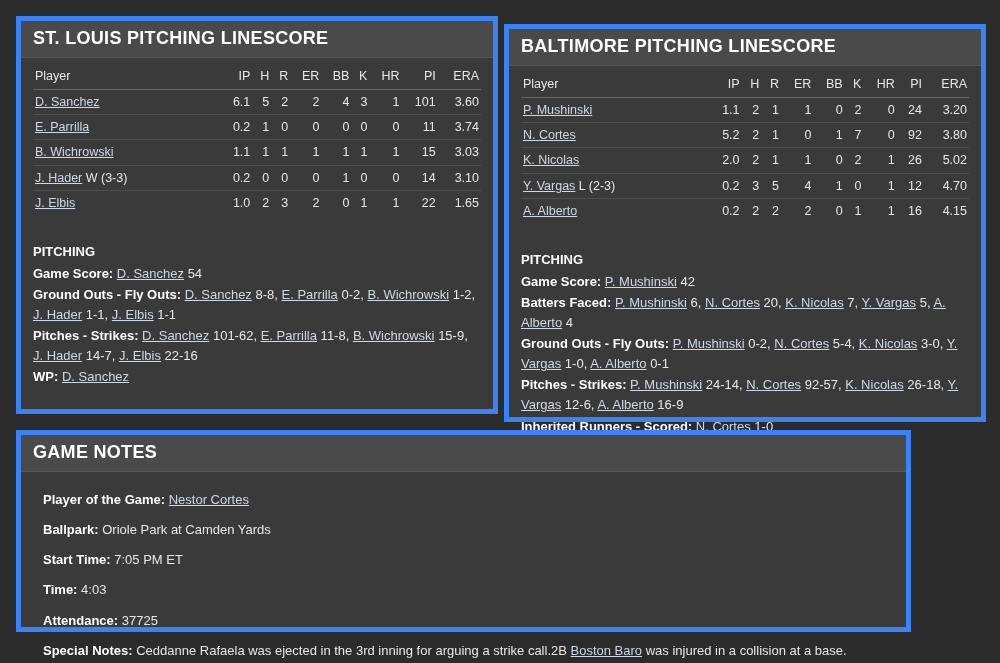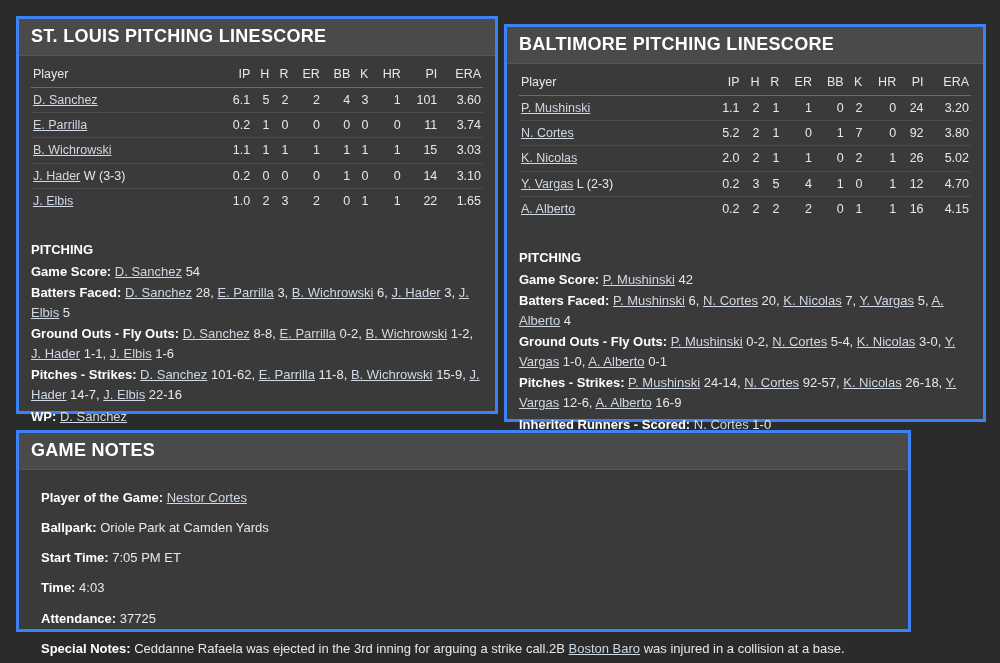--- a/index.html
+++ b/index.html
@@ -11,21 +11,21 @@
   #page {
     position: relative;
     width: 1000px;
     height: 663px;
     background: #2b2b2b;
     overflow: hidden;
   }
   .panel {
     position: absolute;
     background: #3a3a3a;
-    border: 3px solid #3b82f6;
+    border: 5px solid #3b82f6;
     box-sizing: border-box;
   }
   .panel-header {
     background: #4a4a4a;
     color: #ffffff;
     font-size: 18px;
     font-weight: bold;
     letter-spacing: 0.3px;
     padding: 7px 12px 8px 12px;
     border-bottom: 1px solid #555;
@@ -177,22 +177,21 @@
               <td>1</td>
               <td>1</td>
               <td>22</td>
               <td>1.65</td>
             </tr>
           </tbody>
       </table>
       <div class="section-title">PITCHING</div>
       <div>
           <div class="stat-line"><span class="stat-label">Game Score: </span><span class="lnk">D. Sanchez</span><span> 54</span></div>
-          <div class="stat-line"><span class="stat-label">Batters Faced: </span><span class="lnk">D. Sanchez</span><span> 28, </span><span class="lnk">E. Parrilla</span><span> 3, </span><span class="lnk">B. Wichrowski</span><span> 6, </span><span class="lnk">J. Hader</span><span> 3, </span><span class="lnk">J. Elbis</span><span> 5</span></div>
-          <div class="stat-line"><span class="stat-label">Ground Outs - Fly Outs: </span><span class="lnk">D. Sanchez</span><span> 8-8, </span><span class="lnk">E. Parrilla</span><span> 0-2, </span><span class="lnk">B. Wichrowski</span><span> 1-2, </span><span class="lnk">J. Hader</span><span> 1-1, </span><span class="lnk">J. Elbis</span><span> 1-6</span></div>
+          <div class="stat-line"><span class="stat-label">Ground Outs - Fly Outs: </span><span class="lnk">D. Sanchez</span><span> 8-8, </span><span class="lnk">E. Parrilla</span><span> 0-2, </span><span class="lnk">B. Wichrowski</span><span> 1-2, </span><span class="lnk">J. Hader</span><span> 1-1, </span><span class="lnk">J. Elbis</span><span> 1-1</span></div>
           <div class="stat-line"><span class="stat-label">Pitches - Strikes: </span><span class="lnk">D. Sanchez</span><span> 101-62, </span><span class="lnk">E. Parrilla</span><span> 11-8, </span><span class="lnk">B. Wichrowski</span><span> 15-9, </span><span class="lnk">J. Hader</span><span> 14-7, </span><span class="lnk">J. Elbis</span><span> 22-16</span></div>
           <div class="stat-line"><span class="stat-label">WP: </span><span class="lnk">D. Sanchez</span></div>
         </div>
     </div>
   </div>
 
   <div class="panel" id="bal">
     <div class="panel-header">BALTIMORE PITCHING LINESCORE</div>
     <div class="panel-body">
       <table class="linescore">

